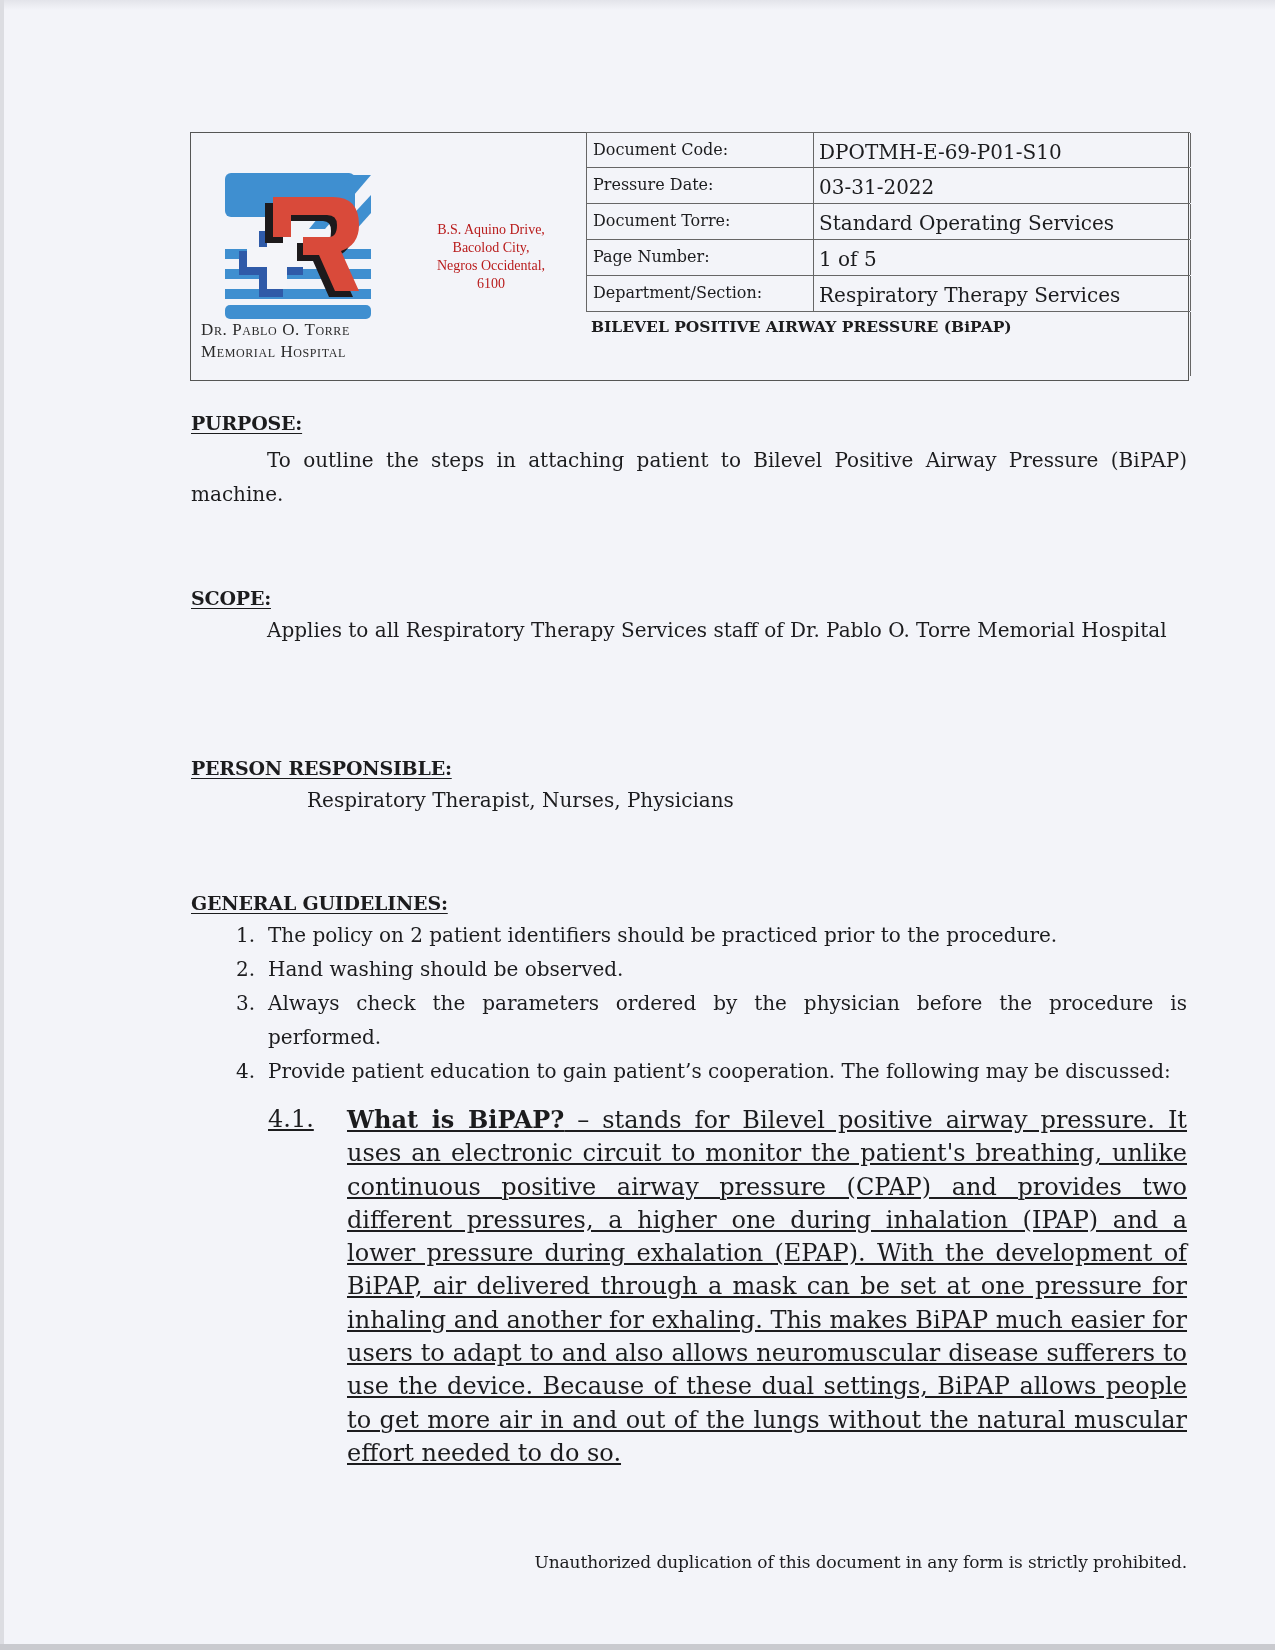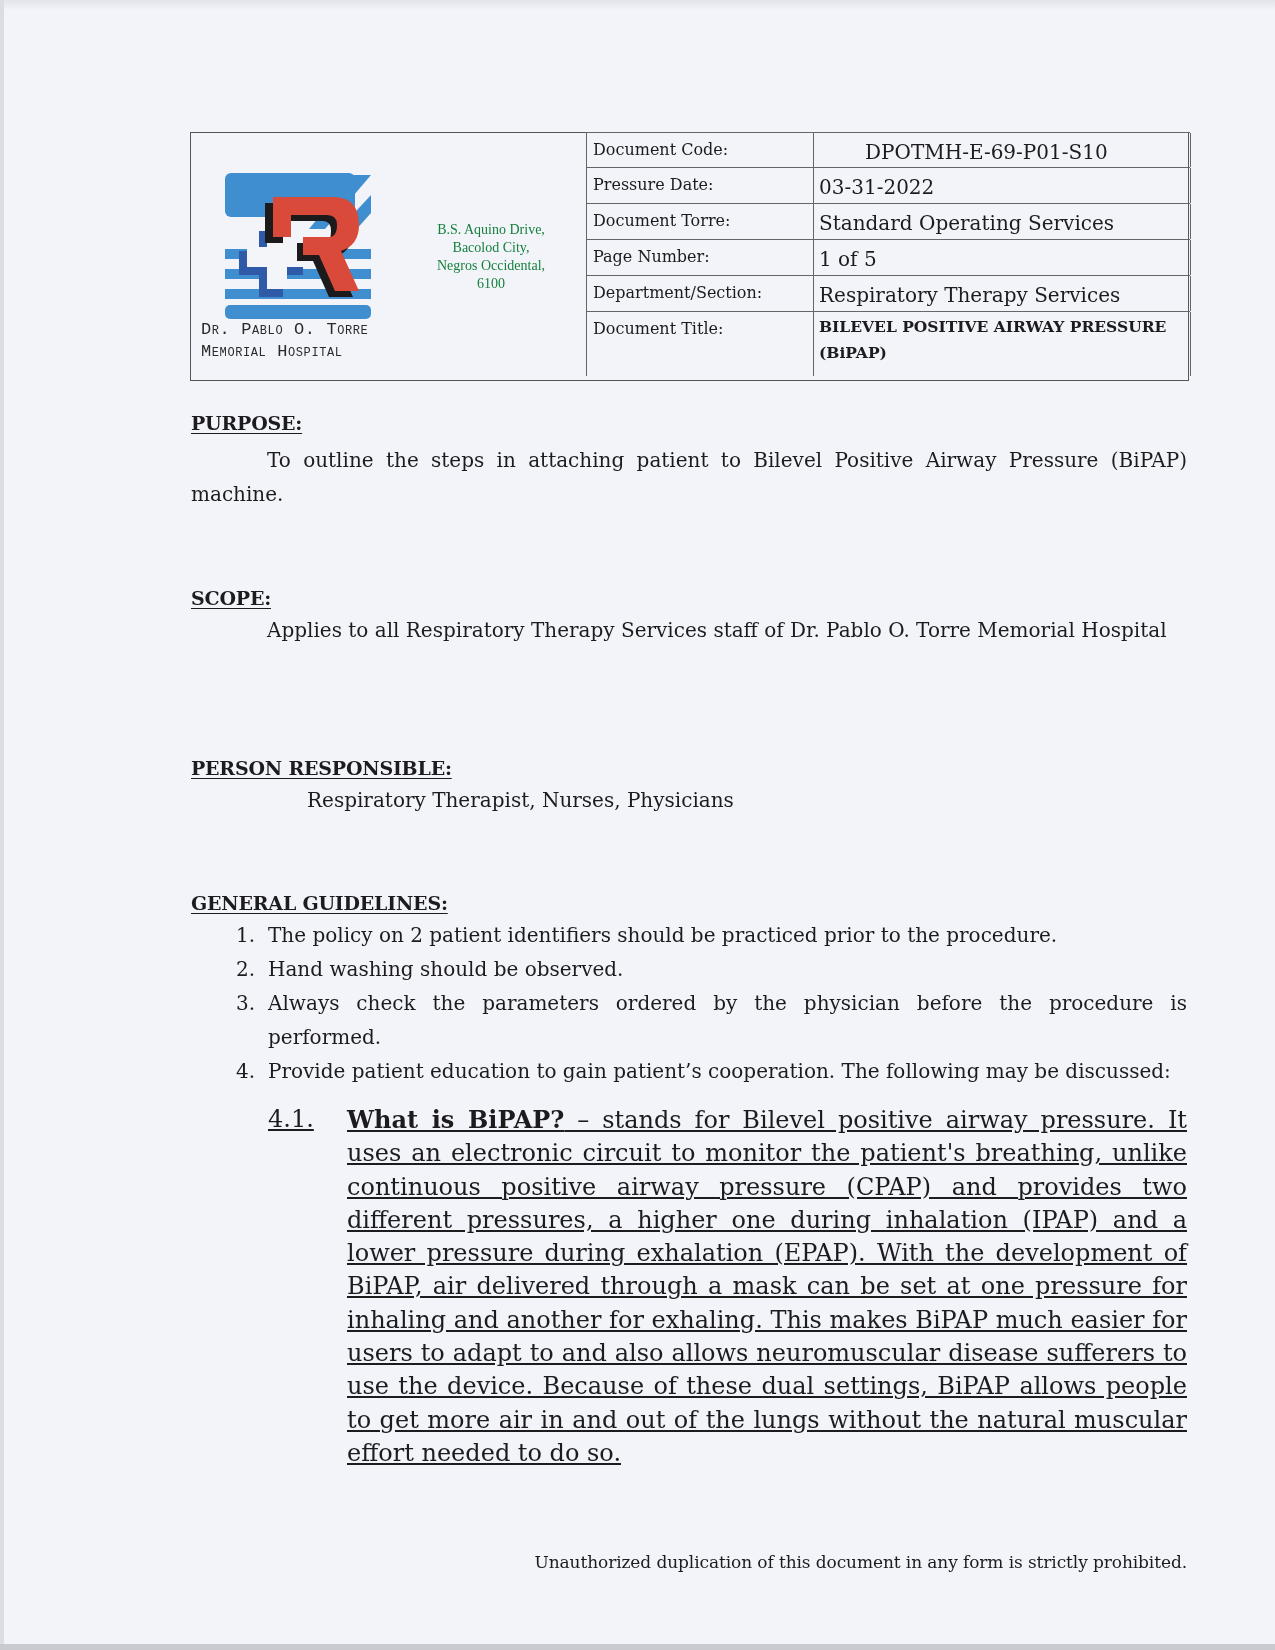--- a/index.html
+++ b/index.html
@@ -19,29 +19,29 @@
     border:1px solid #555; box-sizing:border-box; }
   .hdr-logo-cell { position:absolute; left:0; top:0; width:206px; height:247px; }
   .hdr-addr-cell { position:absolute; left:206px; top:0; width:188px; height:247px;
     display:flex; align-items:center; justify-content:center; }
   .hdr-table { position:absolute; left:395px; top:-1px; width:604px; }
   .row { display:flex; border-bottom:1px solid #666; height:36px; box-sizing:border-box; }
   .row.last { border-bottom:none; height:64px; }
   .cell-l { width:228px; border-left:1px solid #666; border-right:1px solid #666;
     padding:7px 0 0 6px; font-size:16px; box-sizing:border-box; }
   .cell-v { flex:1; padding:7px 0 0 5px; font-size:20px; box-sizing:border-box; border-right:1px solid #666; margin-right:-1px; }
-  .row.first { border-top:1px solid #666;gap:46px; }
+  .row.first { border-top:1px solid #666; }
   .cell-v.bold { font-weight:bold; font-size:15.5px; line-height:26px; padding-top:2px; }
 
-  .addr { font-family:"Liberation Serif", serif; font-size:14px; text-align:center; line-height:18px; color:#15803d; }
+  .addr { font-family:"Liberation Serif", serif; font-size:14px; text-align:center; line-height:18px; color:#b91c1c; }
 
   .logo { position:absolute; left:34px; top:40px; width:150px; height:146px; }
   .hosp-name { position:absolute; left:10px; top:186px; width:205px;
     font-family:"Liberation Serif", serif; font-size:17px; letter-spacing:0.6px; line-height:22px; color:#2a2a2a; }
-  .sc { font-variant: small-caps; font-family: Liberation Mono, monospace; }
+  .sc { font-variant: small-caps; }
 
   
   .sec-h { position:absolute; left:191px; font-weight:bold; font-size:19px;
     text-decoration:underline; text-underline-offset:3px; letter-spacing:-0.2px; }
   .para { position:absolute; left:191px; width:996px; font-size:20px; line-height:34px;
     text-align:justify; }
   .indent { text-indent:76px; }
   .para-in { position:absolute; left:268px; font-size:20px; line-height:34px; }
 
   .ol { position:absolute; left:236px; top:918px; width:951px; }
@@ -112,21 +112,20 @@
     </div>
     <div class="row">
       <div class="cell-l">Page Number:</div>
       <div class="cell-v">1 of 5</div>
     </div>
     <div class="row">
       <div class="cell-l">Department/Section:</div>
       <div class="cell-v">Respiratory Therapy Services</div>
     </div>
     <div class="row last">
-      <div class="cell-l">Document Title:</div>
       <div class="cell-v bold">BILEVEL POSITIVE AIRWAY PRESSURE (BiPAP)</div>
     </div>
   </div>
 </div>
 
 <div class="sec-h" style="top:412px;">PURPOSE:</div>
 <div class="para indent" style="top:443px;">To outline the steps in attaching patient to Bilevel Positive Airway Pressure (BiPAP) machine.</div>
 
 <div class="sec-h" style="top:587px;">SCOPE:</div>
 <div class="para indent" style="top:613px;">Applies to all Respiratory Therapy Services staff of Dr. Pablo O. Torre Memorial Hospital</div>

